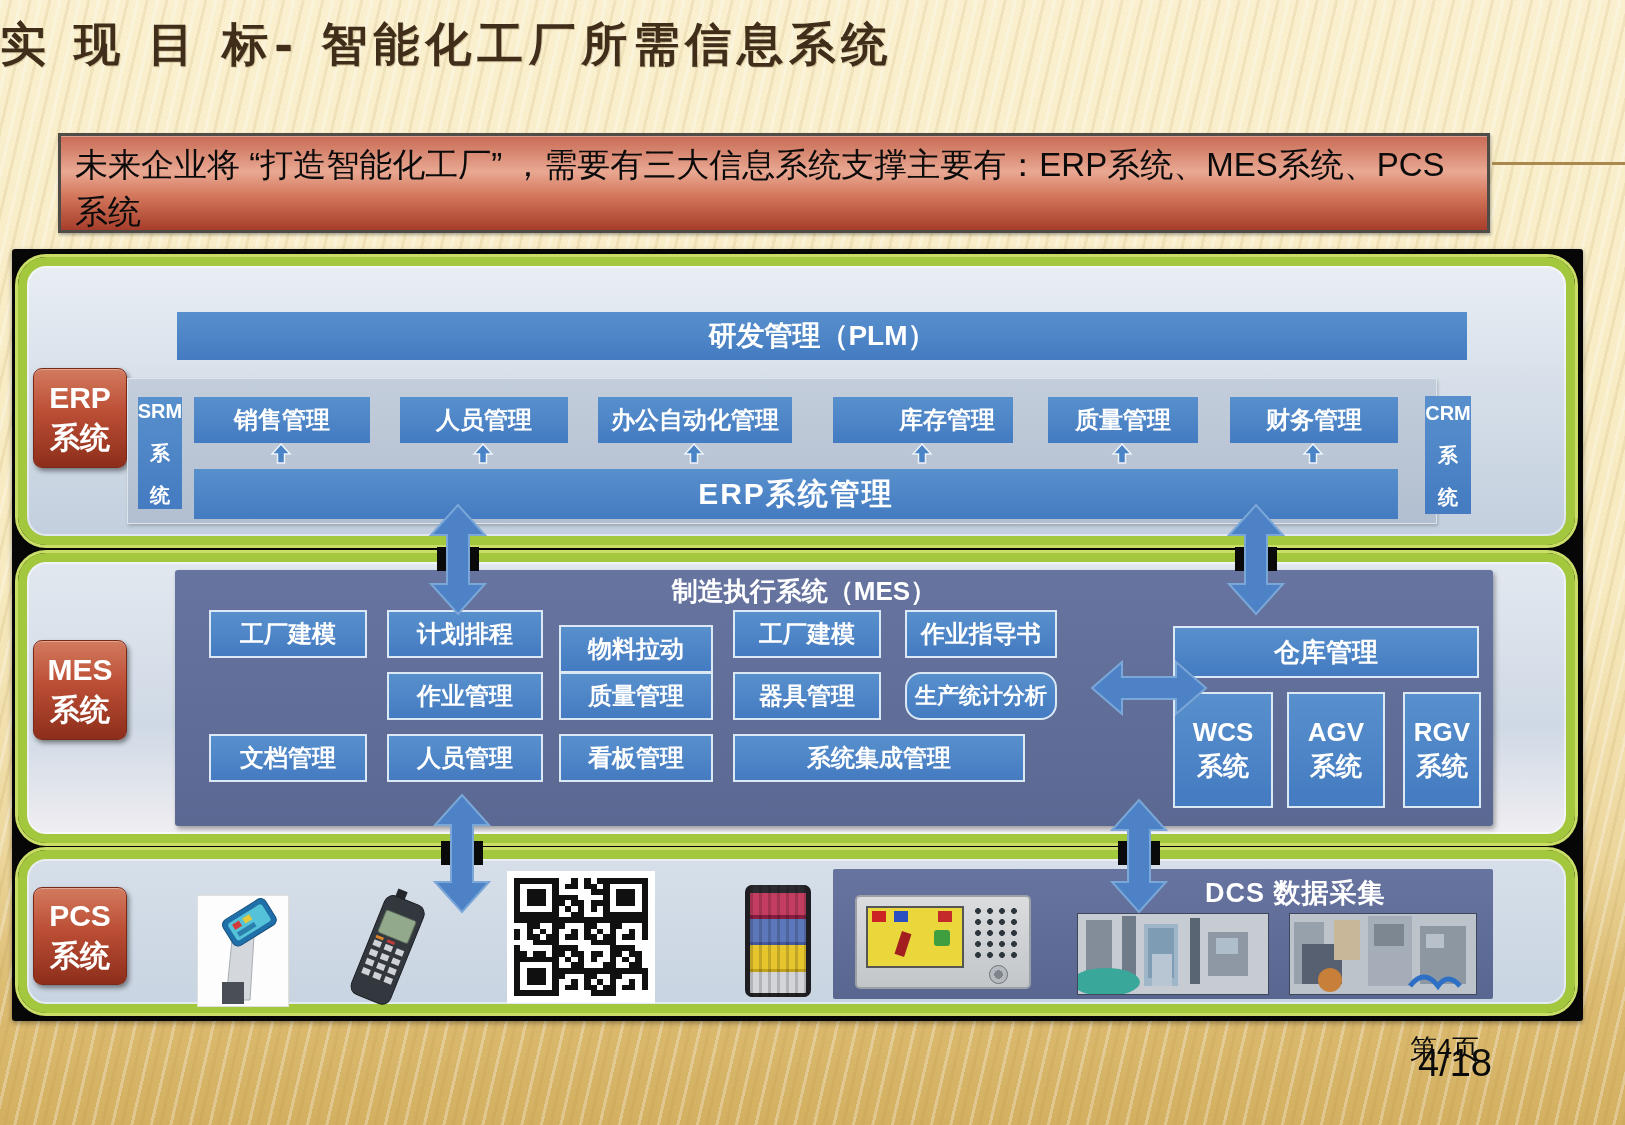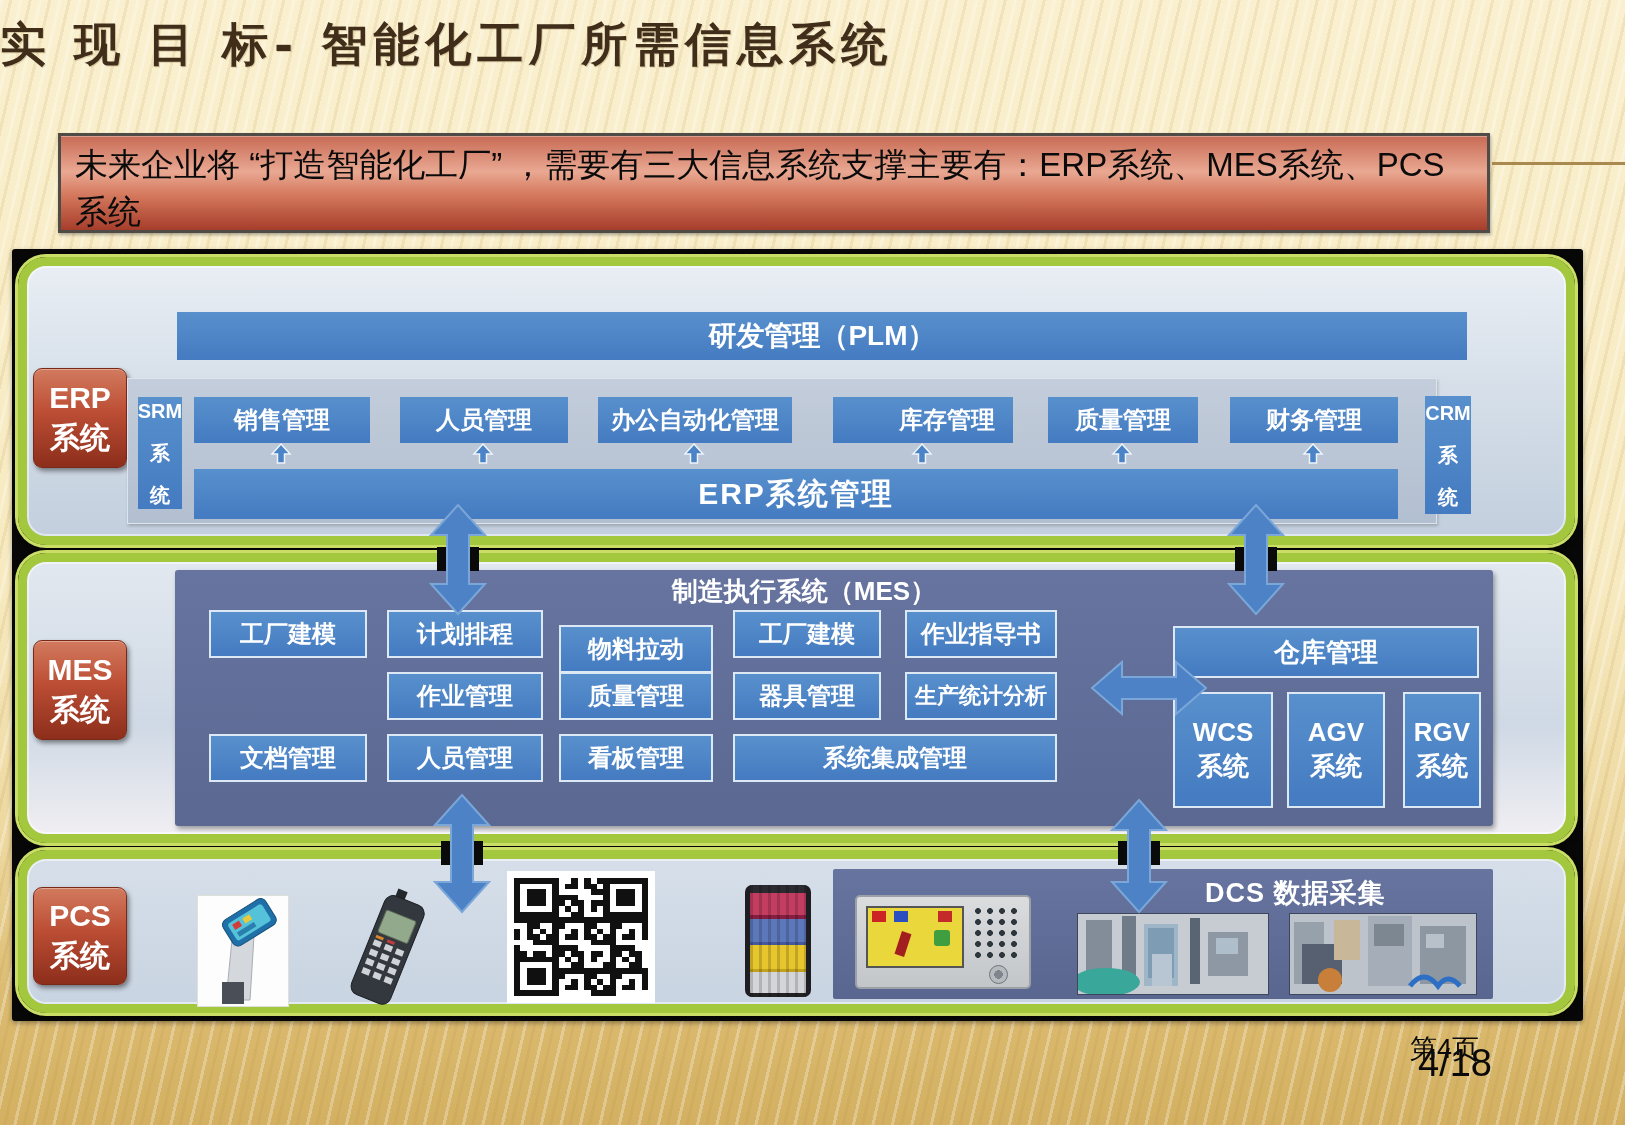--- a/index.html
+++ b/index.html
@@ -170,26 +170,26 @@
 
         <div class="bluebox mesbox" style="left:34px;  top:40px; width:158px; height:48px;">工厂建模</div>
         <div class="bluebox mesbox" style="left:212px; top:40px; width:156px; height:48px;">计划排程</div>
         <div class="bluebox mesbox" style="left:384px; top:40px; width:154px; height:48px;margin-top:15px;">物料拉动</div>
         <div class="bluebox mesbox" style="left:558px; top:40px; width:148px; height:48px;">工厂建模</div>
         <div class="bluebox mesbox" style="left:730px; top:40px; width:152px; height:48px;">作业指导书</div>
 
         <div class="bluebox mesbox" style="left:212px; top:102px; width:156px; height:48px;">作业管理</div>
         <div class="bluebox mesbox" style="left:384px; top:102px; width:154px; height:48px;">质量管理</div>
         <div class="bluebox mesbox" style="left:558px; top:102px; width:148px; height:48px;">器具管理</div>
-        <div class="bluebox mesbox small" style="left:730px; top:102px; width:152px; height:48px;">生产统计分析</div>
+        <div class="bluebox mesbox small" style="left:730px; top:102px; width:152px; height:48px;border-radius:16px;">生产统计分析</div>
 
         <div class="bluebox mesbox" style="left:34px;  top:164px; width:158px; height:48px;">文档管理</div>
         <div class="bluebox mesbox" style="left:212px; top:164px; width:156px; height:48px;">人员管理</div>
         <div class="bluebox mesbox" style="left:384px; top:164px; width:154px; height:48px;">看板管理</div>
-        <div class="bluebox mesbox" style="left:558px; top:164px; width:324px; height:48px;text-align:right;">系统集成管理</div>
+        <div class="bluebox mesbox" style="left:558px; top:164px; width:292px; height:48px;text-align:right;">系统集成管理</div>
 
         <div class="bluebox mesbox" style="left:998px; top:56px; width:306px; height:52px; font-size:26px;">仓库管理</div>
         <div class="bluebox mesbox subsys" style="left:998px;  top:122px; width:100px; height:116px;">
           <span>WCS</span>
             <span>系统</span>
         </div>
         <div class="bluebox mesbox subsys" style="left:1112px; top:122px; width:98px;  height:116px;">
           <span>AGV</span>
             <span>系统</span>
         </div>

